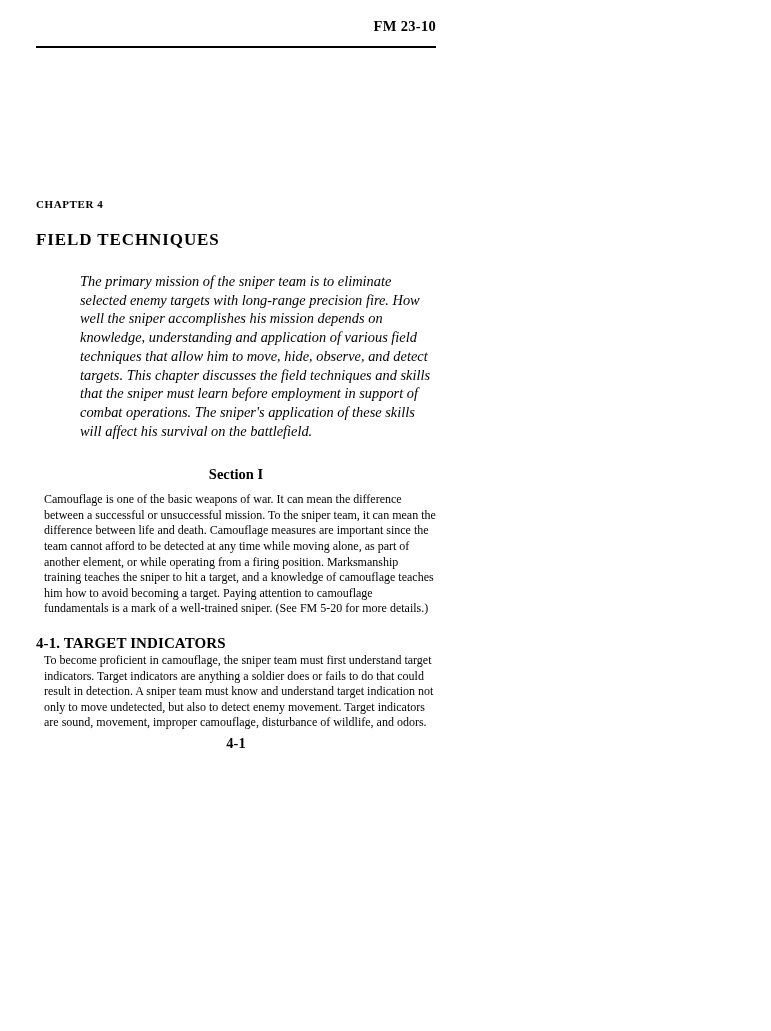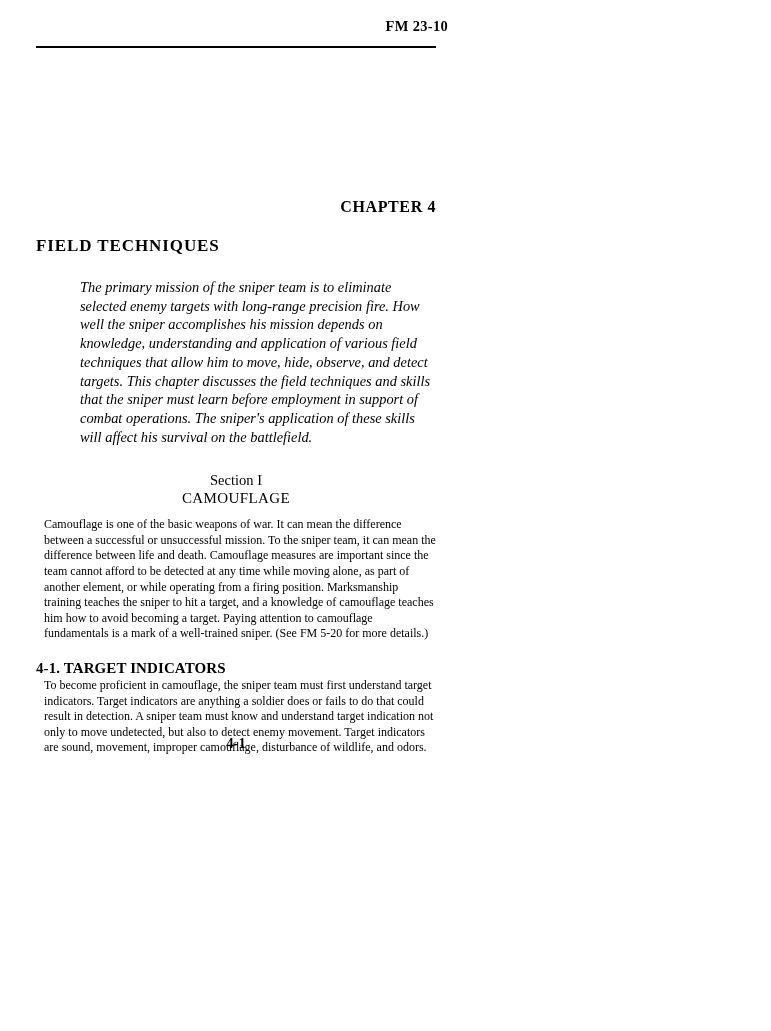--- a/index.html
+++ b/index.html
@@ -18,21 +18,21 @@
   .page {
     position: absolute;
     left: 0;
     top: 0;
     width: 771px;
     height: 1031px;
     background: #ffffff;
   }
   .header-area {
     position: absolute;
-    left: 48px;
+    left: 36px;
     top: 18px;
     width: 400px;
     height: 30px;
   }
   .header-title {
     position: absolute;
     right: 0;
     top: 0;
     font-family: "Liberation Serif", serif;
     font-weight: bold;
@@ -47,46 +47,46 @@
     height: 2px;
     background: #000000;
   }
   .content {
     position: absolute;
     left: 36px;
     top: 198px;
     width: 400px;
   }
   .chapter-label {
-    text-align: right;
+    text-align: left;
     font-weight: bold;
-    font-size: 16px;
+    font-size: 11px;
     letter-spacing: 0.6px;
     margin: 0 0 20px 0;
   }
   .chapter-title {
     text-align: left;
     font-weight: bold;
     font-size: 17px;
     letter-spacing: 0.9px;
     margin: 0 0 22px 0;
   }
   .intro {
     font-style: italic;
     font-size: 14.4px;
     line-height: 1.30;
     margin: 0 0 0 44px;
     width: 358px;
     text-align: left;
   }
   .section-head {
     text-align: center;
-    font-weight: normal;
+    font-weight: bold;
     font-size: 14.5px;
-    margin: 26px 0 0 0;
+    margin: 26px 0 8px 0;
     line-height: 1.22;
   }
   .section-sub {
     text-align: center;
     font-weight: normal;
     font-size: 15px;
     letter-spacing: 0.4px;
     margin: 0 0 10px 0;
   }
   p.body-text {
@@ -123,21 +123,20 @@
   <div class="header-rule"></div>
 
   <div class="content">
 
     <div class="chapter-label">CHAPTER 4</div>
     <div class="chapter-title">FIELD  TECHNIQUES</div>
 
     <p class="intro">The primary mission of the sniper team is to eliminate selected enemy targets with long-range precision fire. How well the sniper accomplishes his mission depends on knowledge, understanding and application of various field techniques that allow him to move, hide, observe, and detect targets. This chapter discusses the field techniques and skills that the sniper must learn before employment in support of combat operations. The sniper's application of these skills will affect his survival on the battlefield.</p>
 
     <div class="section-head">Section I</div>
-    <div class="section-sub">CAMOUFLAGE</div>
 
     <p class="body-text">Camouflage is one of the basic weapons of war. It can mean the difference between a successful or unsuccessful mission. To the sniper team, it can mean the difference between life and death. Camouflage measures are important since the team cannot afford to be detected at any time while moving alone, as part of another element, or while operating from a firing position. Marksmanship training teaches the sniper to hit a target, and a knowledge of camouflage teaches him how to avoid becoming a target. Paying attention to camouflage fundamentals is a mark of a well-trained sniper. (See FM 5-20 for more details.)</p>
 
     <div class="para-head">4-1. TARGET INDICATORS</div>
     <p class="body-text">To become proficient in camouflage, the sniper team must first understand target indicators. Target indicators are anything a soldier does or fails to do that could result in detection. A sniper team must know and understand target indication not only to move undetected, but also to detect enemy movement. Target indicators are sound, movement, improper camouflage, disturbance of wildlife, and odors.</p>
 
   </div>
 
   <div class="page-number">4-1</div>
 

